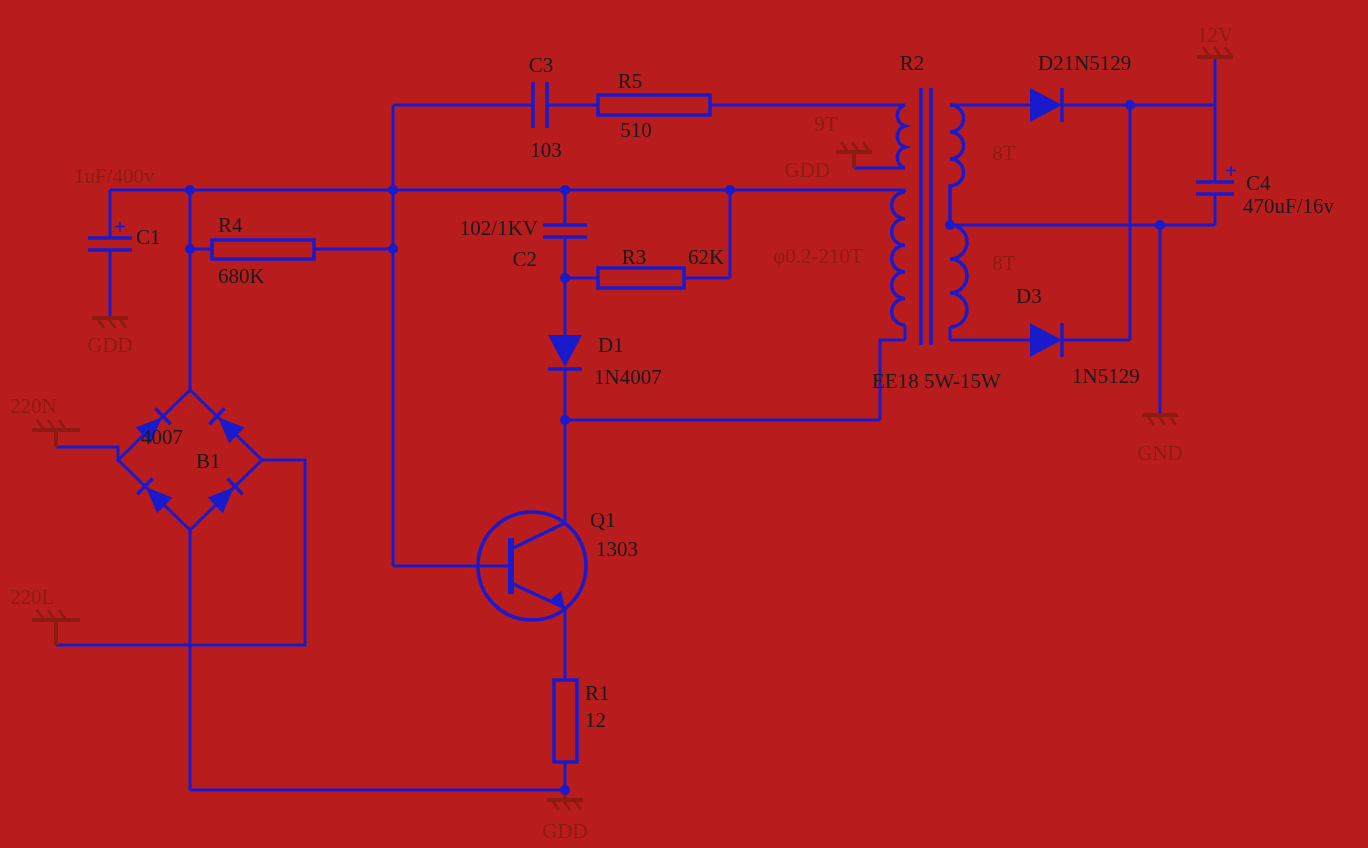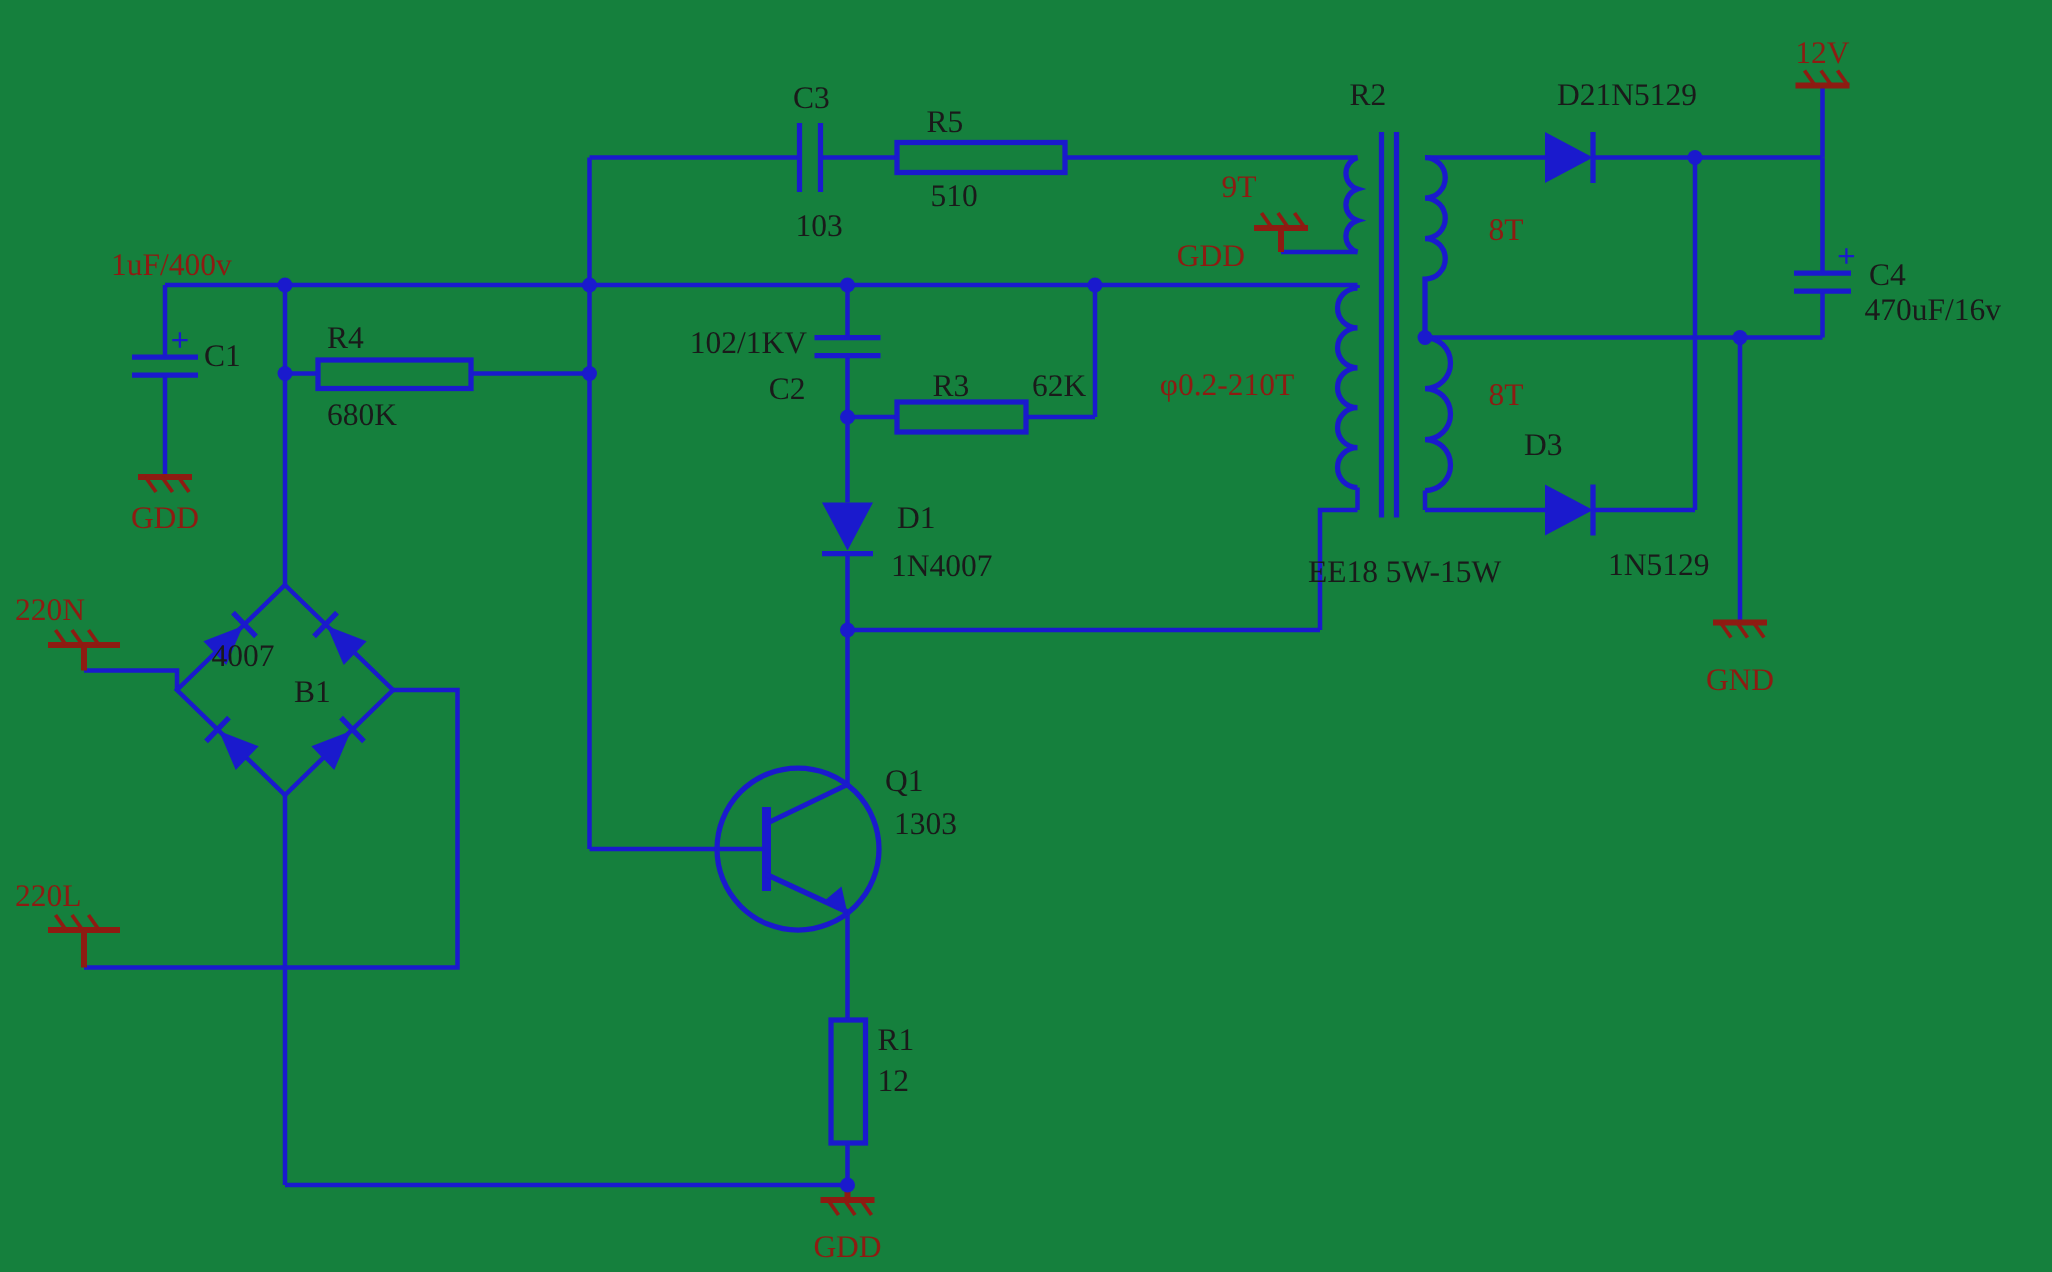--- a/index.html
+++ b/index.html
@@ -1,16 +1,16 @@
 <!DOCTYPE html>
 <html><head>
 <meta charset="utf-8">
 <style>
   html,body{margin:0;padding:0;background:#ffffff;}
-  .stage{width:1368px;height:848px;position:relative;background:#15803d;overflow:hidden;}
+  .stage{width:1368px;height:848px;position:relative;background:#b91c1c;overflow:hidden;}
   svg{display:block;}
   text{font-family:"Liberation Serif", serif;font-size:21px;}
   .lbl{fill:#1a1a1a;}
   .pwr{fill:#8e1b12;}
   .plus{fill:#1a1acd;font-size:22px;font-weight:bold;}
   .wire{stroke:#1a1acd;stroke-width:3;fill:none;}
   .comp{stroke:#1a1acd;stroke-width:3.5;fill:none;}
   .solid{fill:#1a1acd;stroke:none;}
   .bar6{stroke:#1a1acd;stroke-width:6;fill:none;}
   .term{stroke:#8e1b12;stroke-width:4;fill:none;}

